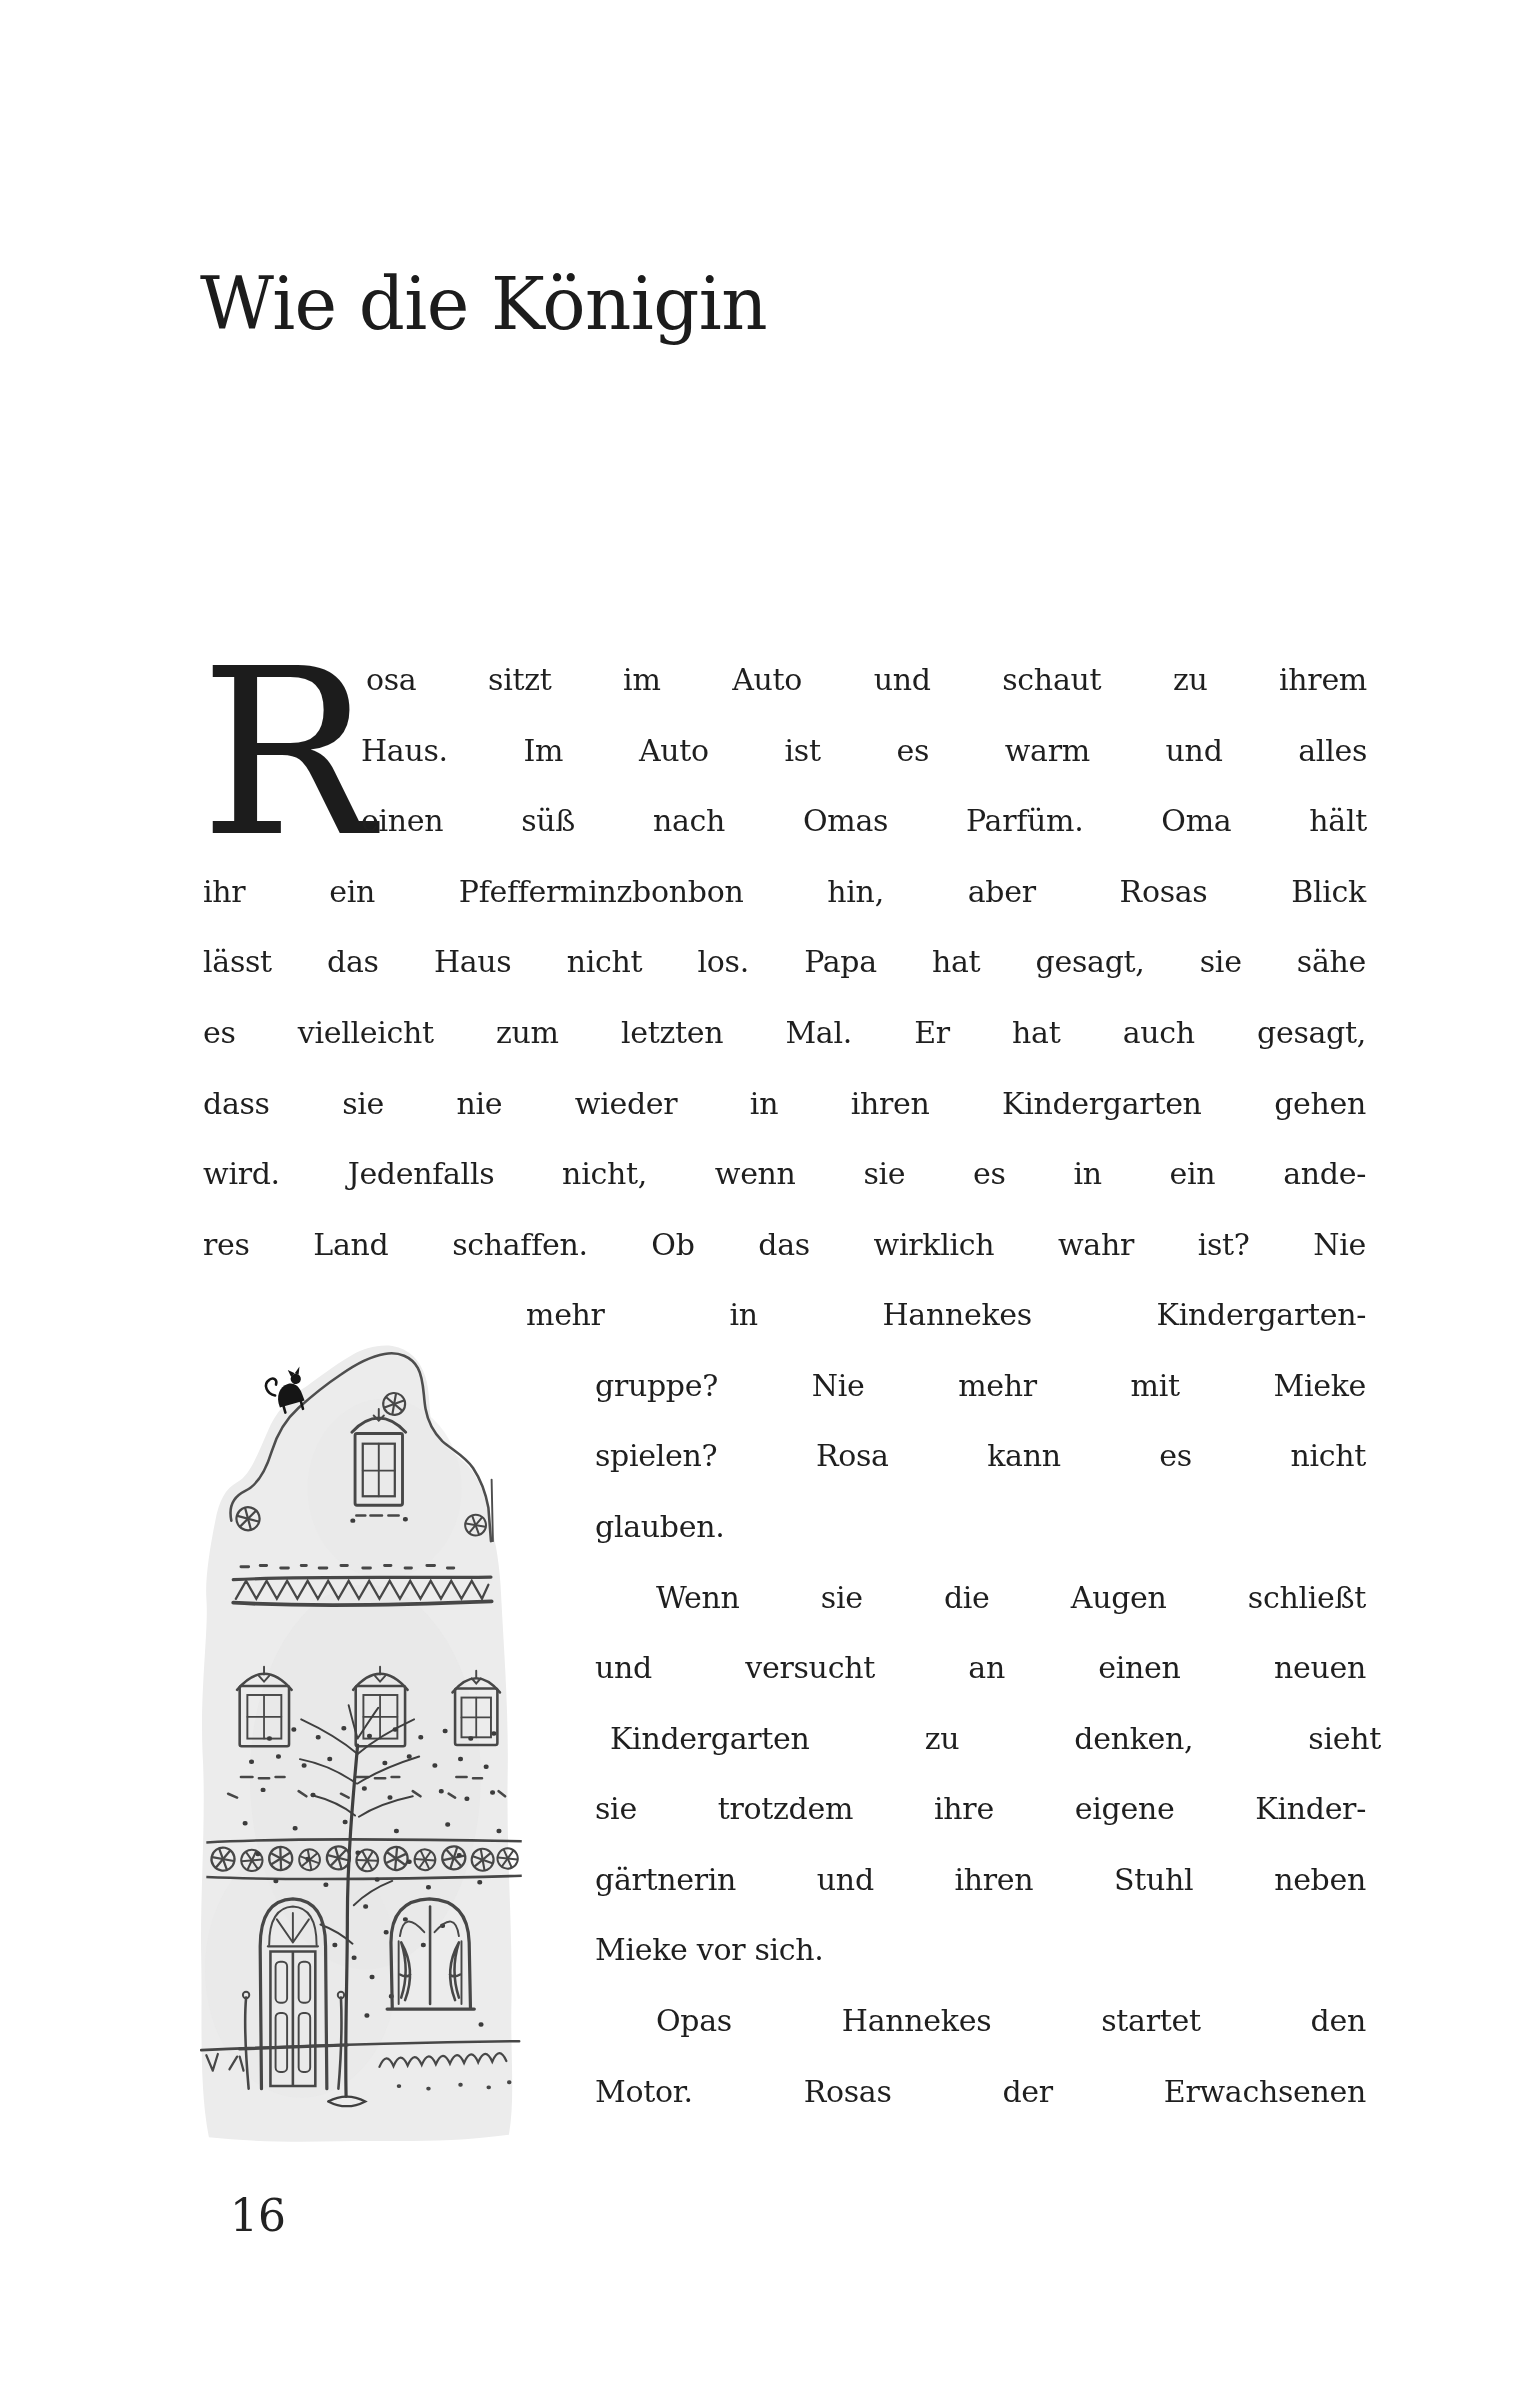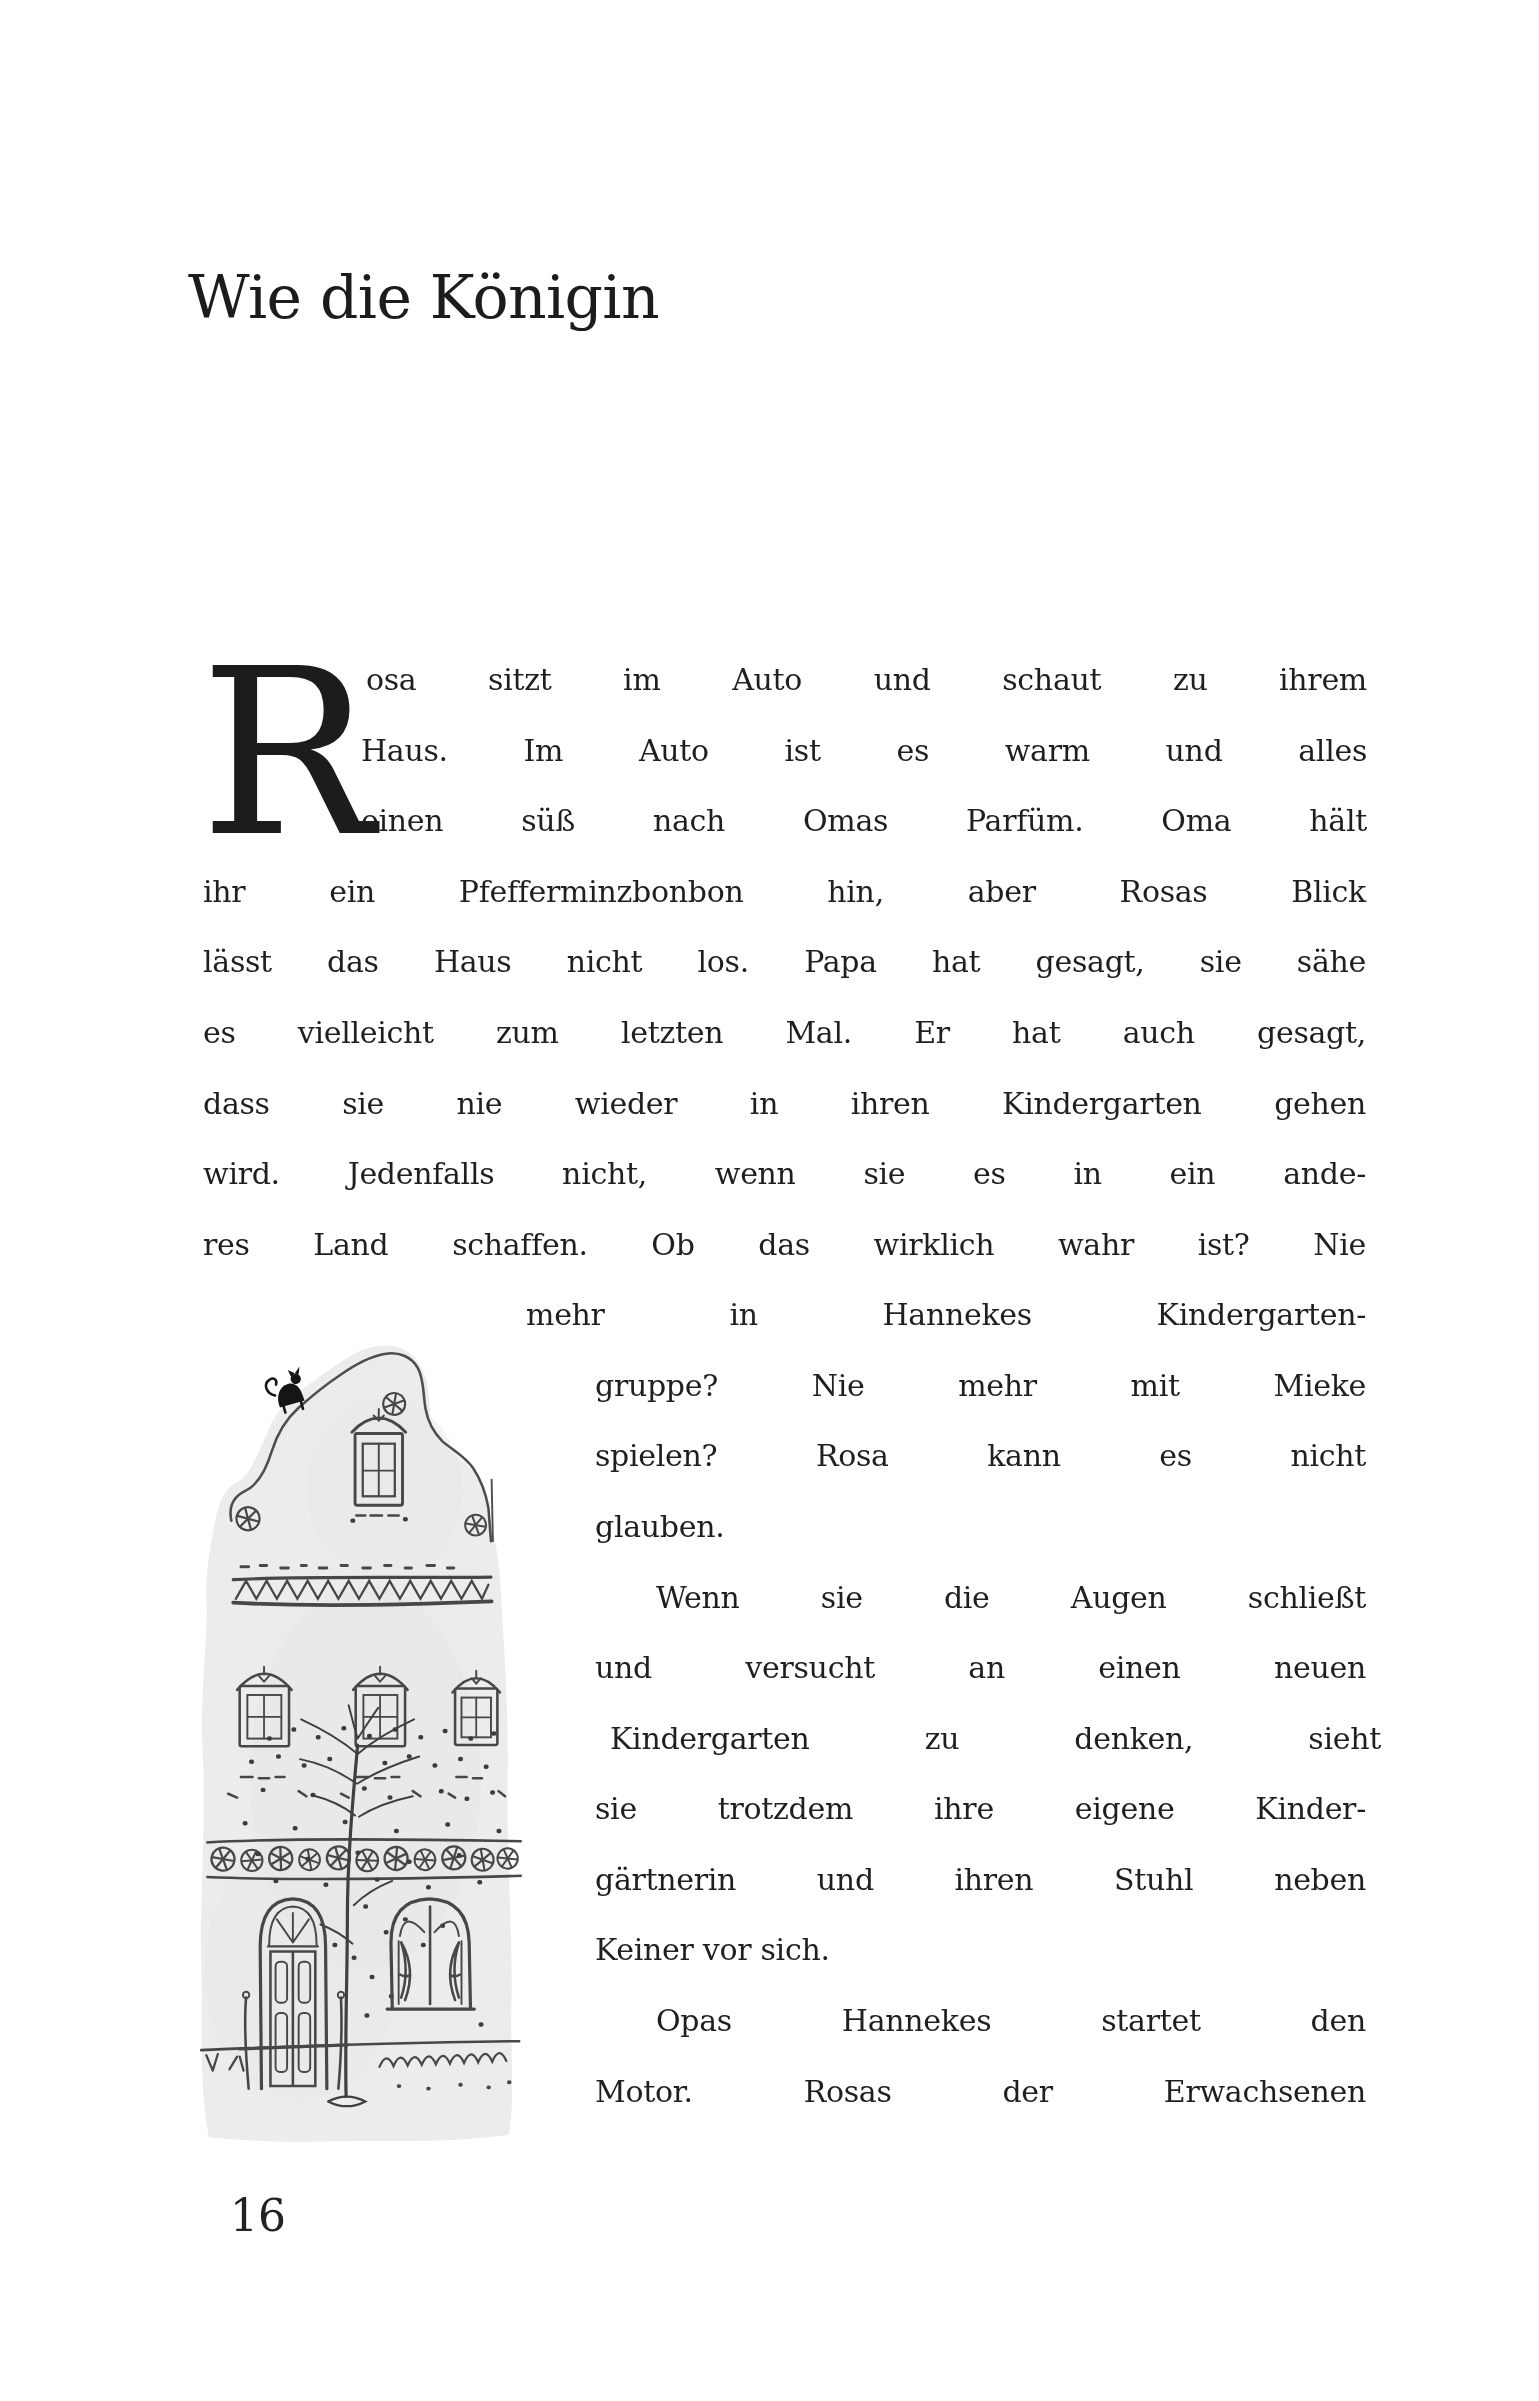--- a/index.html
+++ b/index.html
@@ -6,22 +6,22 @@
   .page{
     position:relative;
     width:1540px;height:2401px;
     background:#ffffff;
     font-family:"DejaVu Serif","Liberation Serif",serif;
     color:#1f1f1f;
     overflow:hidden;
   }
   .chapter-title{
     position:absolute;
-    left:188px;top:262px;
-    font-size:60px;
+    left:200px;top:262px;
+    font-size:72px;
     letter-spacing:-0.6px;
     color:#1c1c1c;
     white-space:nowrap;
   }
   .drop-cap{
     position:absolute;
     left:200px;top:638px;
     font-size:231px;
     line-height:231px;
     color:#1c1c1c;
@@ -92,21 +92,21 @@
   <div class="bodyline j ln8">res Land schaffen. Ob das wirklich wahr ist? Nie</div>
   <div class="bodyline j ln9">mehr in Hannekes Kindergarten-</div>
   <div class="bodyline j ln10">gruppe? Nie mehr mit Mieke</div>
   <div class="bodyline j ln11">spielen? Rosa kann es nicht</div>
   <div class="bodyline nj ln12">glauben.</div>
   <div class="bodyline j ln13">Wenn sie die Augen schließt</div>
   <div class="bodyline j ln14">und versucht an einen neuen</div>
   <div class="bodyline j ln15">Kindergarten zu denken, sieht</div>
   <div class="bodyline j ln16">sie trotzdem ihre eigene Kinder-</div>
   <div class="bodyline j ln17">gärtnerin und ihren Stuhl neben</div>
-  <div class="bodyline nj ln18">Keiner vor sich.</div>
+  <div class="bodyline nj ln18">Mieke vor sich.</div>
   <div class="bodyline j ln19">Opas Hannekes startet den</div>
   <div class="bodyline j ln20">Motor. Rosas der Erwachsenen</div>
 
   <svg class="house-svg" viewBox="0 0 560 1300" xmlns="http://www.w3.org/2000/svg">
     <defs>
       <g id="wheel" fill="none" stroke="#474747" stroke-width="3.5" stroke-linecap="round">
         <circle r="18"></circle>
         <line x1="-17" y1="0" x2="17" y2="0"></line>
         <line x1="-8.5" y1="-14.7" x2="8.5" y2="14.7"></line>
         <line x1="-8.5" y1="14.7" x2="8.5" y2="-14.7"></line>

